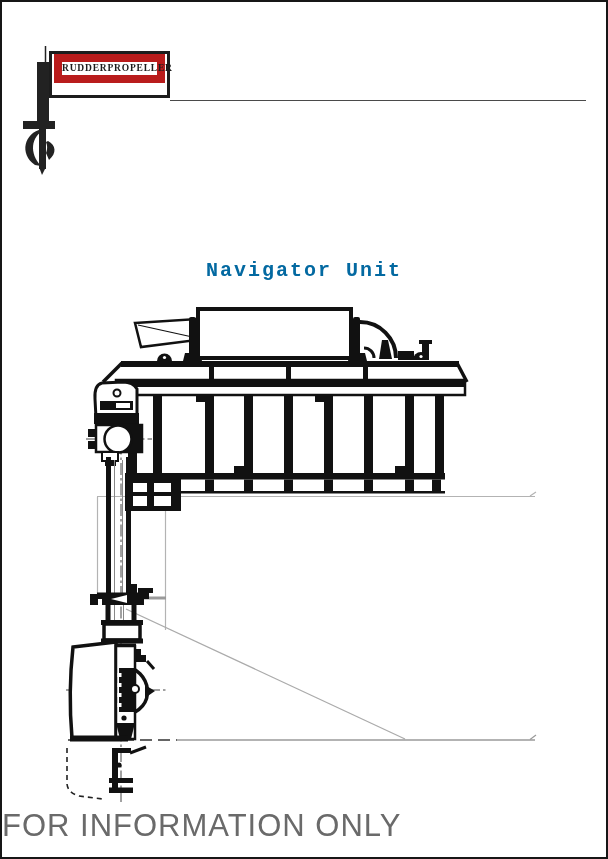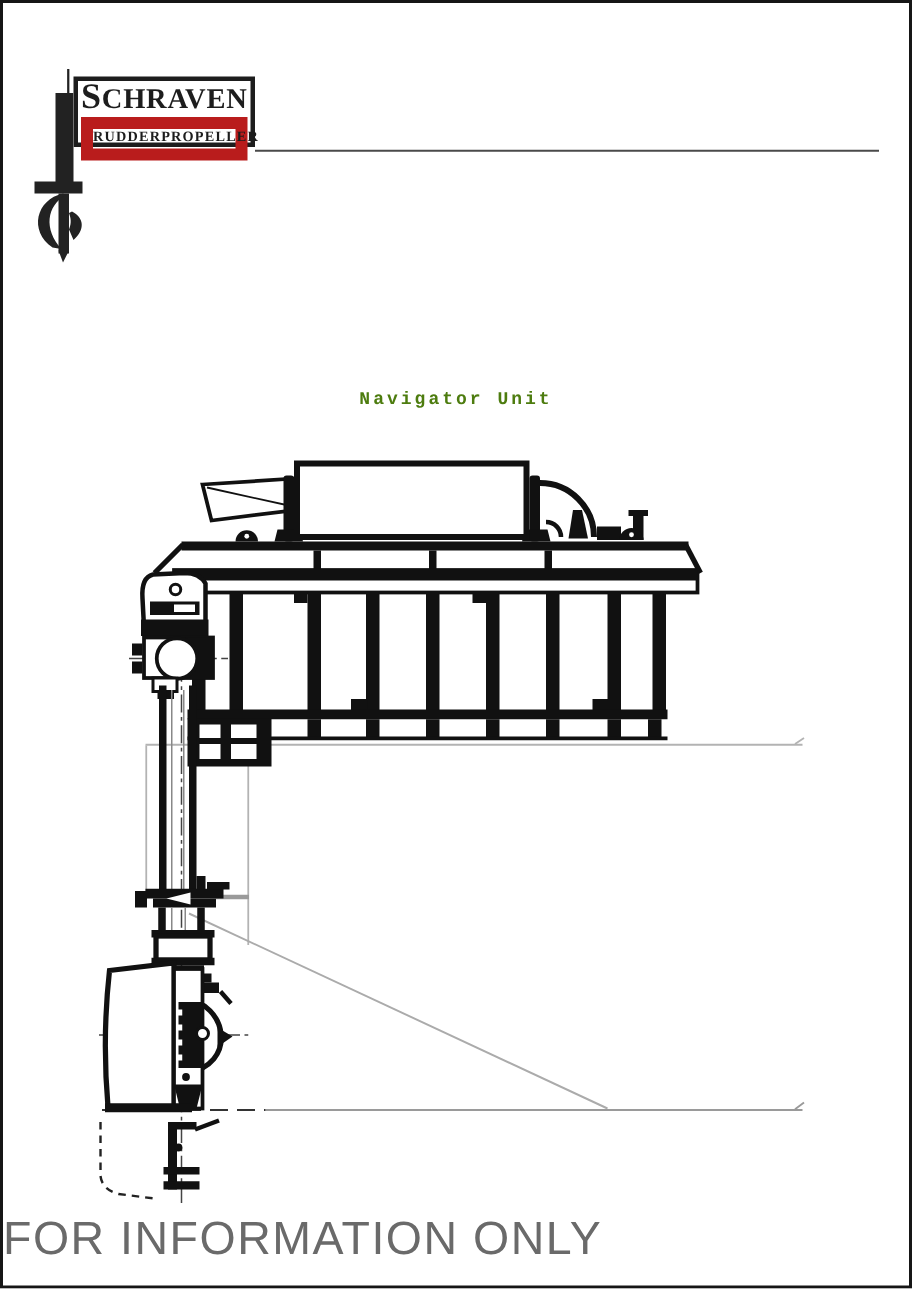--- a/index.html
+++ b/index.html
@@ -34,21 +34,21 @@
     font-family:"Liberation Serif", serif; font-weight:bold; white-space:nowrap;
   }
   .brand .b-initial { font-size:37px; }
   .brand .b-rest   { font-size:26px; letter-spacing:1px; }
   .brand .b-suffix { font-size:17px; margin-left:7px; letter-spacing:1px; }
 
   
   .caption {
     position:absolute; top:257px; left:0; width:100%; text-align:center;
     font-family:"Liberation Mono", monospace; font-weight:bold;
-    font-size:12px; letter-spacing:2px; color:#4d7c0f;
+    font-size:20px; letter-spacing:2px; color:#0369a1;
   }
 
   
   .footer-notice {
     position:absolute; top:806px; left:0; width:100%; text-align:left;
     font-family:"Liberation Sans", sans-serif; font-size:31px;
     letter-spacing:1px; color:#6a6a6a; white-space:nowrap;
   }
 </style>
 </head>
@@ -214,21 +214,20 @@
       <rect x="110" y="746" width="6" height="45" fill="#111"></rect>
       <rect x="110" y="746" width="19" height="5" fill="#111"></rect>
       <line x1="128" y1="751" x2="144" y2="745" stroke="#111" stroke-width="3"></line>
       <circle cx="117" cy="763" r="2.6" fill="#111"></circle>
       <rect x="107" y="776" width="24" height="5" fill="#111"></rect>
       <rect x="107" y="785.5" width="24" height="5.5" fill="#111"></rect>
     </g>
   </svg>
 
   <div class="logo-box">
-    <div class="logo-name"><span class="initial">S</span><span>CHRAVEN</span></div>
     <div class="logo-sub-box">RUDDERPROPELLER</div>
   </div>
 
 
   <div class="caption">Navigator Unit</div>
 
   <div class="footer-notice">FOR INFORMATION ONLY</div>
 
 </div>
 

